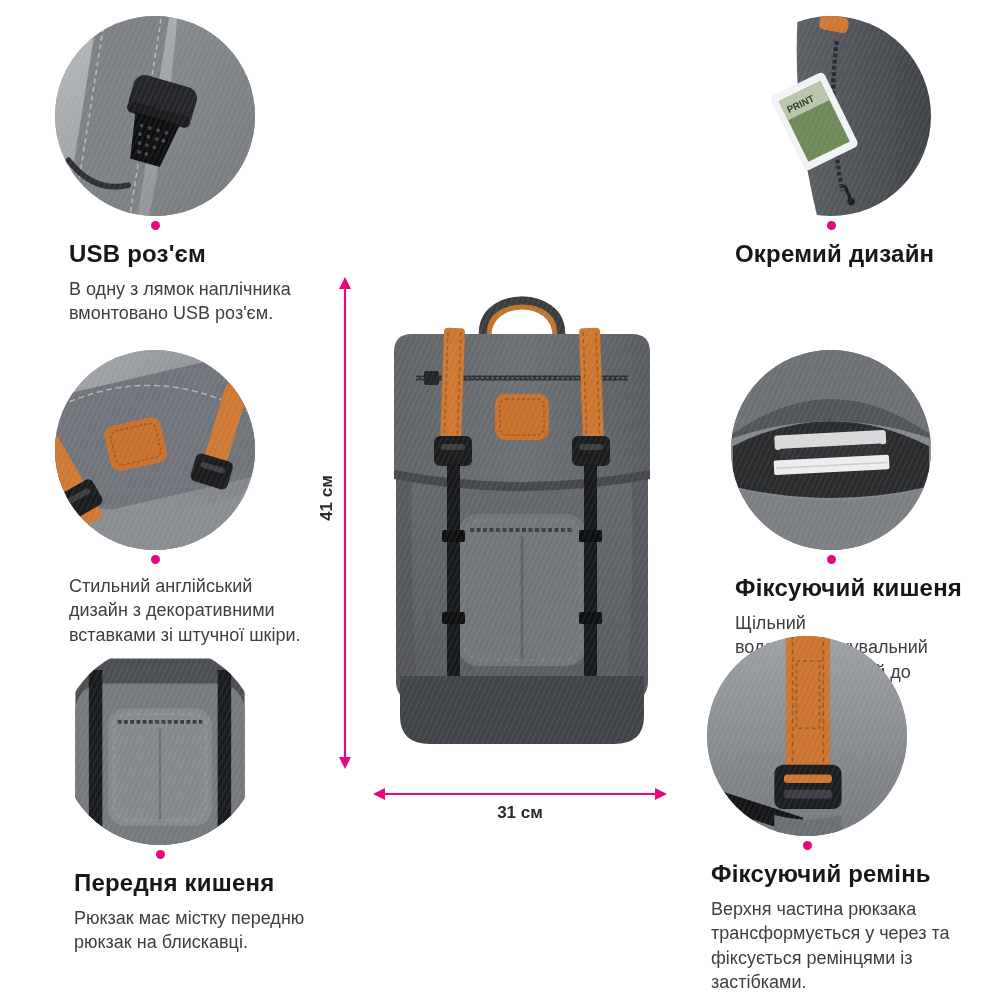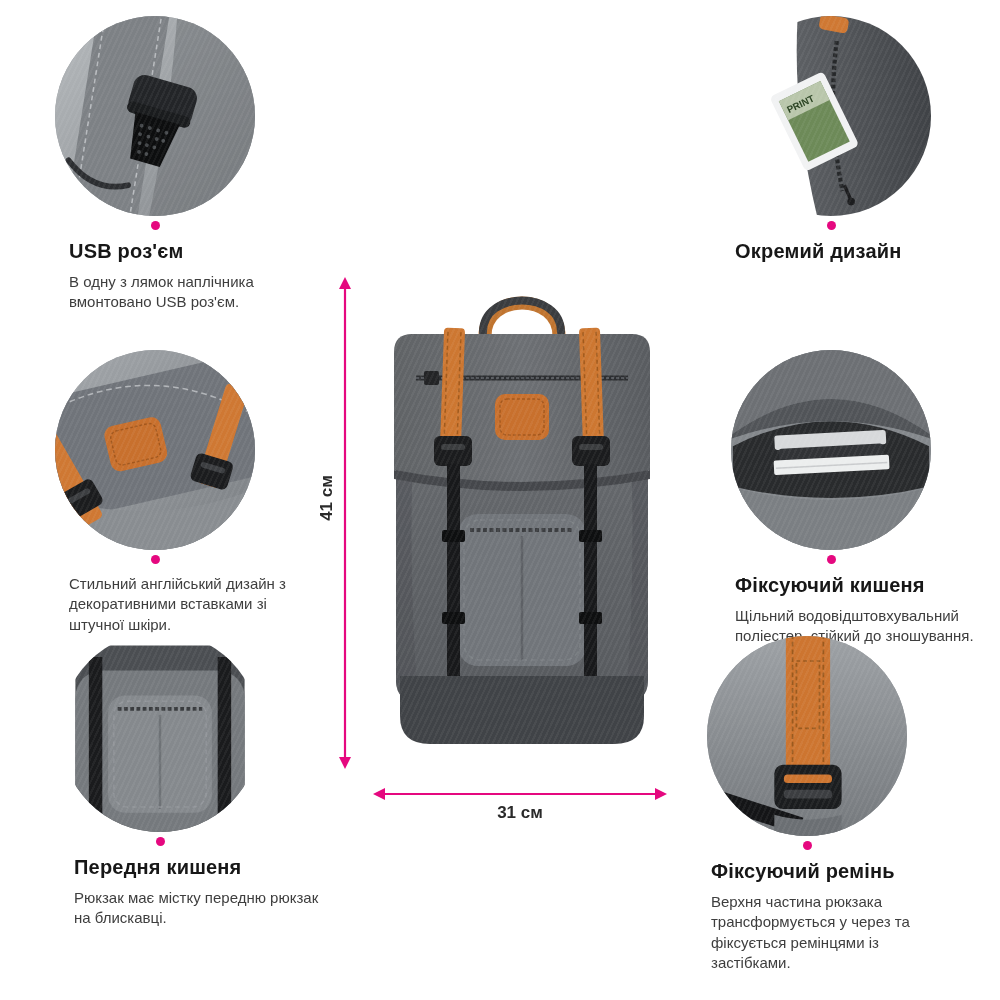--- a/index.html
+++ b/index.html
@@ -15,26 +15,26 @@
   }
   .circle svg { display:block; width:200px; height:200px; }
   .circle::after { 
     content:""; position:absolute; inset:0; border-radius:50%;
     background:repeating-linear-gradient(115deg, rgba(255,255,255,.05) 0 2px, rgba(0,0,0,0) 2px 5px);
     pointer-events:none;
   }
   .dot { position:absolute; width:9px; height:9px; border-radius:50%; background:#e5087f; left:96px; top:205px; }
   .ftext { padding-left:14px; margin-top:24px; }
   .f-right .ftext { padding-left:4px; }
-  .ftext h3 { font-size:20px; font-weight:bold; color:#171717; white-space:nowrap; margin-bottom:9px; letter-spacing:.2px; }
-  .ftext p { font-size:15px; line-height:1.36; color:#3e3e3e; width:245px; }
+  .ftext h3 { font-size:24px; font-weight:bold; color:#171717; white-space:nowrap; margin-bottom:9px; letter-spacing:.2px; }
+  .ftext p { font-size:18px; line-height:1.36; color:#3e3e3e; width:245px; }
 
   .f-l1 { left:55px;  top:16px;  }
   .f-l2 { left:55px;  top:350px; }
-  .f-l3 { left:60px;  top:632px; }
+  .f-l3 { left:60px;  top:645px; }
   .f-r1 { left:731px; top:16px;  }
   .f-r2 { left:731px; top:350px; }
   .f-r3 { left:707px; top:636px; }
 
   .hero { position:absolute; left:372px; top:278px; width:300px; height:490px; }
   .hero::after { 
     content:""; position:absolute; inset:0;
     background:repeating-linear-gradient(115deg, rgba(255,255,255,.05) 0 2px, rgba(0,0,0,0) 2px 5px);
     pointer-events:none;
   }

